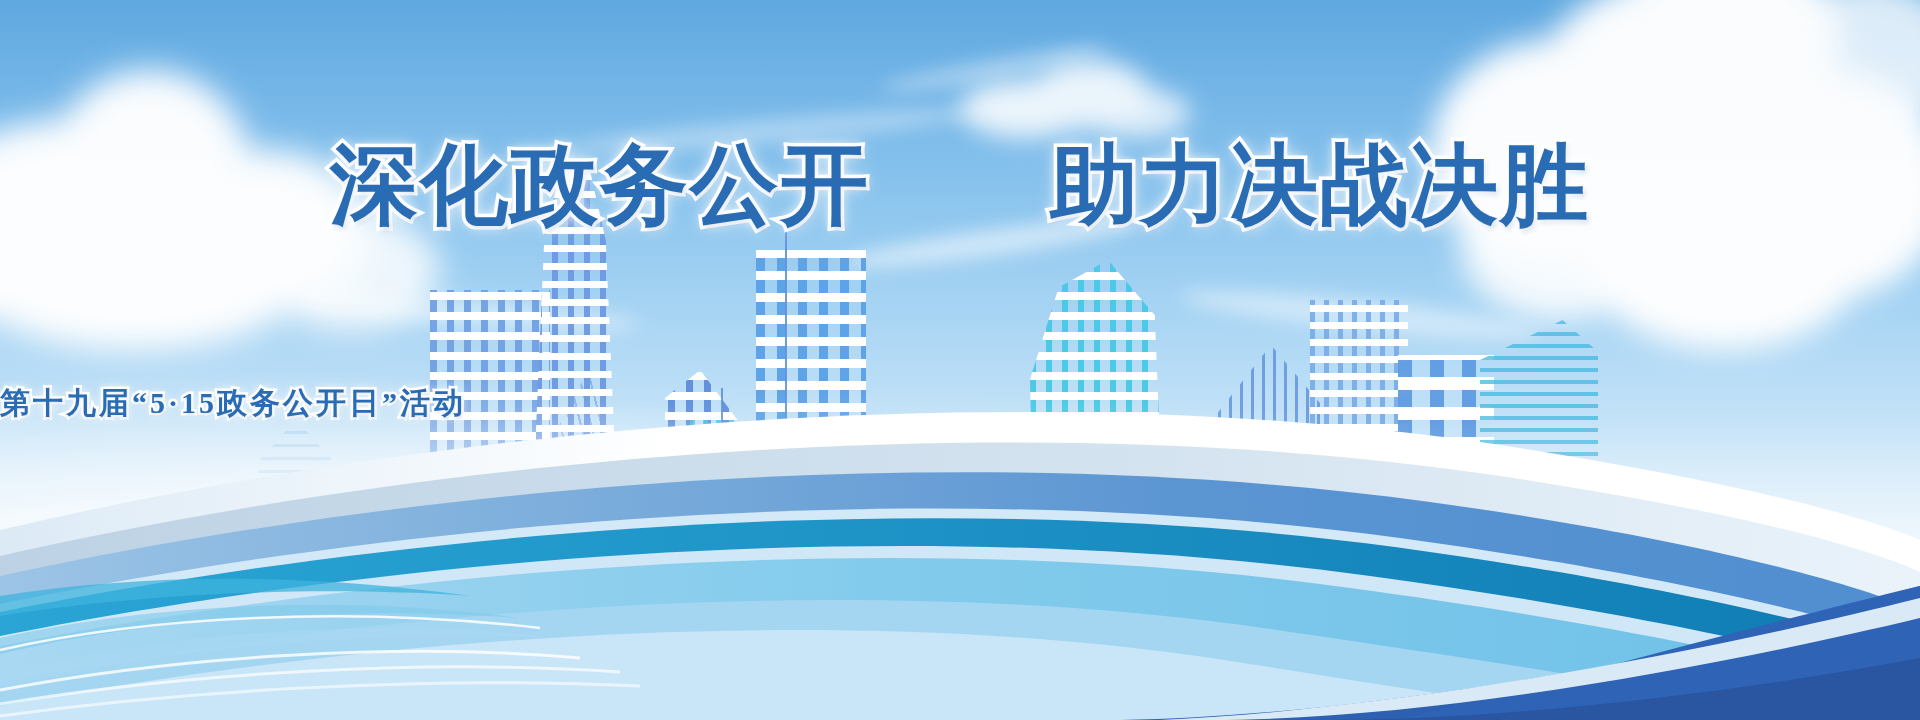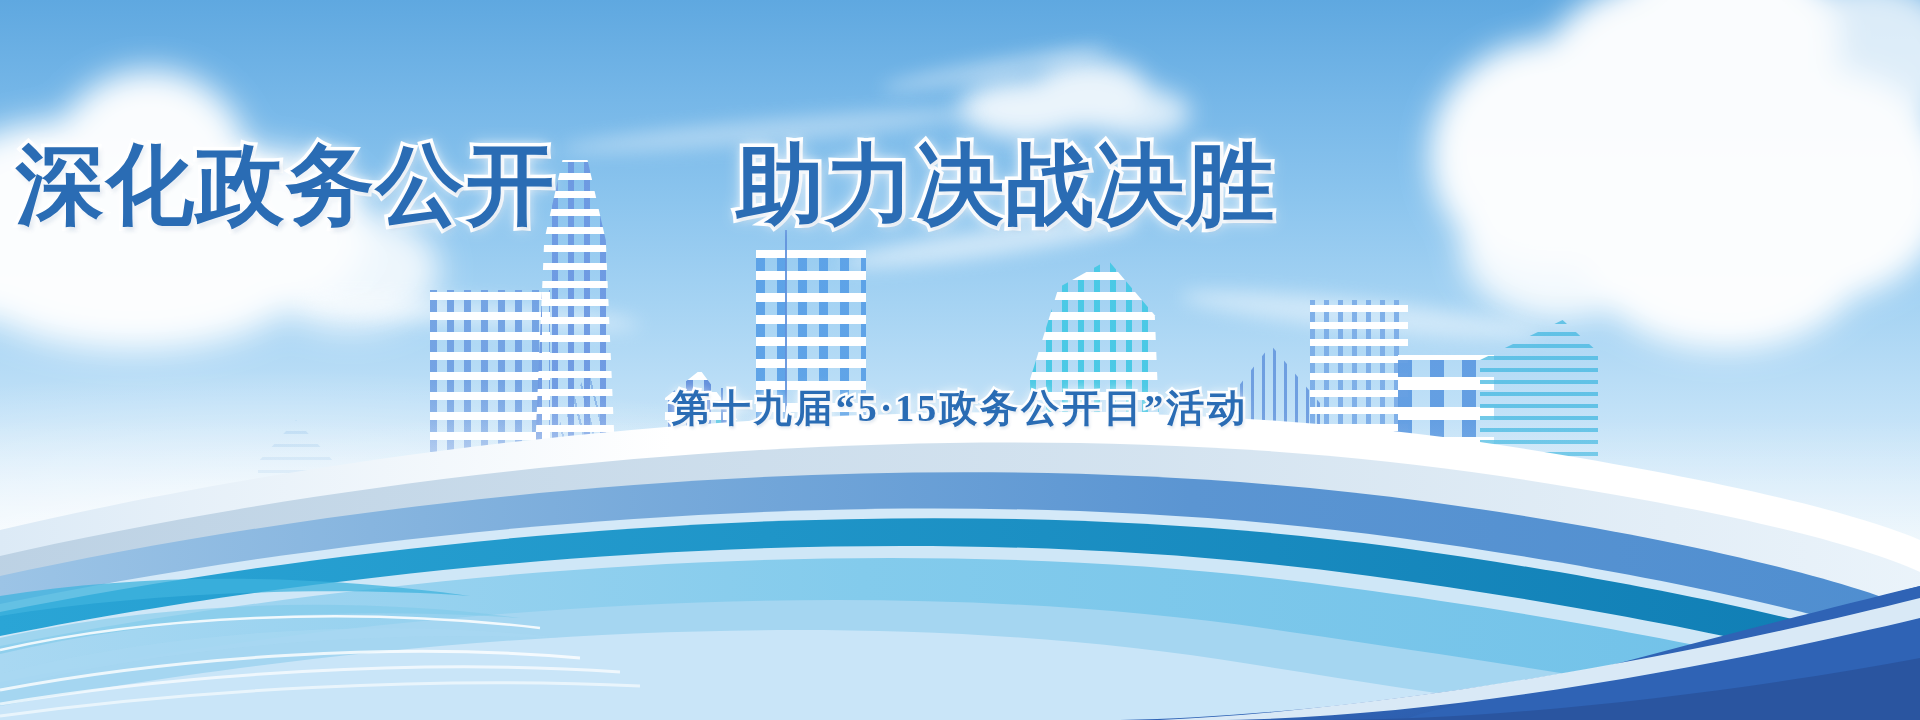--- a/index.html
+++ b/index.html
@@ -70,44 +70,44 @@
   .fade-bottom{
     -webkit-mask-image:linear-gradient(180deg,#000 0%,#000 45%,rgba(0,0,0,.25) 80%,rgba(0,0,0,0) 100%);
     mask-image:linear-gradient(180deg,#000 0%,#000 45%,rgba(0,0,0,.25) 80%,rgba(0,0,0,0) 100%);
   }
 
   
   #waves{position:absolute;left:0;bottom:0;width:1920px;height:330px;}
 
   
   #title-wrap{
-    position:absolute;left:16px;right:0;top:140px;
+    position:absolute;left:0;right:0;top:140px;text-align:center;
     z-index:40;
   }
   #main-title{
     display:inline-block;
     font-family:"Liberation Serif","DejaVu Serif",serif;
     font-size:88px;
     font-weight:700;
     letter-spacing:2px;
     color:#2a6cb4;
     line-height:1.05;
     white-space:pre;
     -webkit-text-stroke:7px #ffffff;
     paint-order:stroke fill;
     text-shadow:
        0 0 10px rgba(255,255,255,.95),
        0 0 18px rgba(255,255,255,.85),
        2px 3px 4px rgba(40,90,150,.25);
   }
   #sub-title{
-    position:absolute;left:0;right:0;top:383px;text-align:center;
+    position:absolute;left:0;right:0;top:383px;text-align:left;
     z-index:40;
     font-family:"Liberation Serif","DejaVu Serif",serif;
-    font-size:38px;
+    font-size:30px;
     font-weight:700;
     letter-spacing:3px;
     color:#2a6cb4;
     white-space:pre;
     -webkit-text-stroke:5px #ffffff;
     paint-order:stroke fill;
     text-shadow:
        0 0 8px rgba(255,255,255,.95),
        0 0 14px rgba(255,255,255,.8),
        1px 2px 3px rgba(40,90,150,.22);

